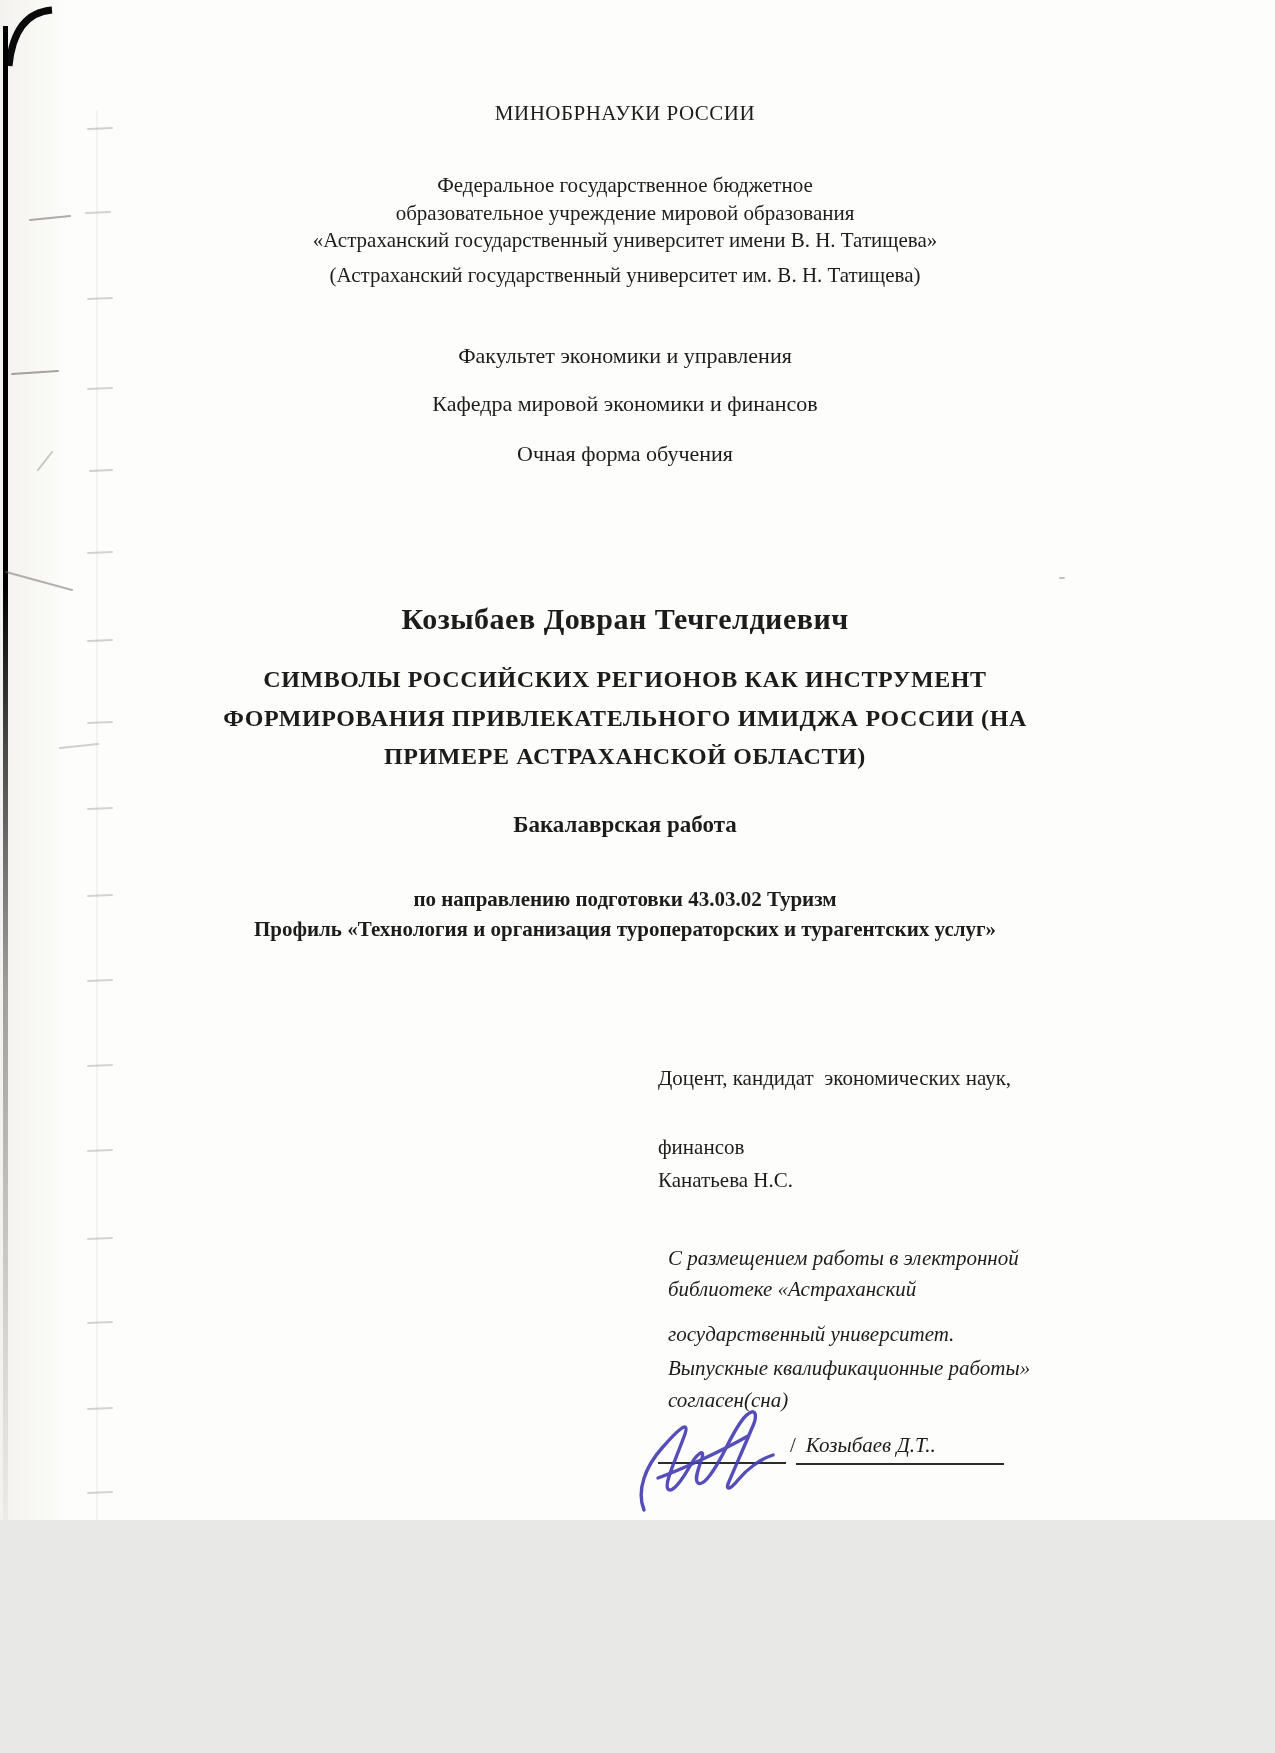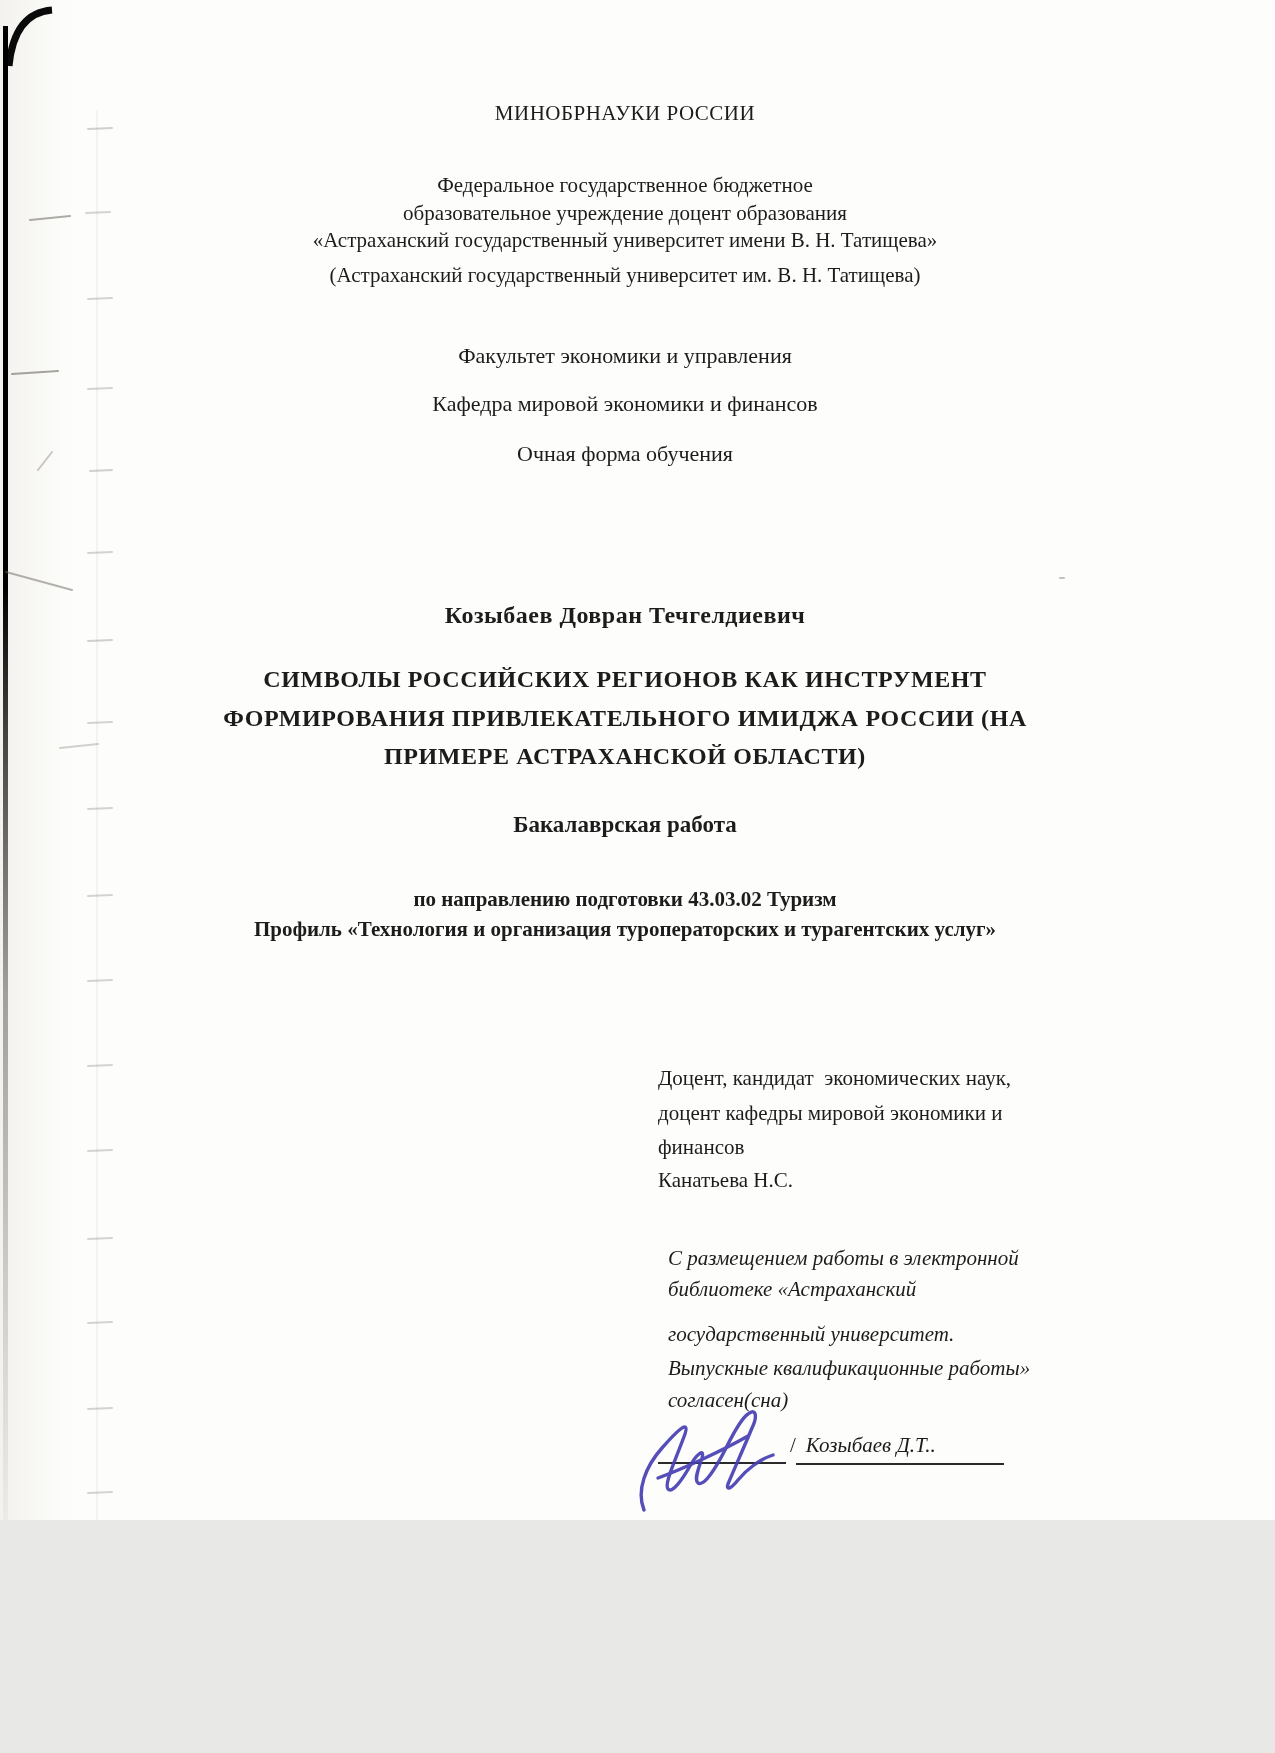--- a/index.html
+++ b/index.html
@@ -12,21 +12,21 @@
     overflow:hidden;
     font-family:"Liberation Serif","DejaVu Serif",serif;
     color:#1c1c1c;
   }
   .line{position:absolute;white-space:pre-wrap;}
   .c{left:10px;width:1230px;text-align:center;}
   .sz21{font-size:21px;line-height:26px;}
   .sz22{font-size:22px;line-height:27px;}
   .b{font-weight:bold;}
   .i{font-style:italic;}
-  .author{font-size:24px;letter-spacing:.5px;}
+  .author{font-size:30px;letter-spacing:.5px;}
   .title{font-size:24px;letter-spacing:.6px;}
   .worktype{font-size:23px;}
   .leftblock{left:658px;width:470px;text-align:left;}
   .consent{left:668px;font-size:21px;font-style:italic;}
   .svg-abs{position:absolute;left:0;top:0;}
   .sig-blank{
     position:absolute;left:658px;top:1430px;width:128px;height:32px;
     border-bottom:2px solid #2b2b2b;
   }
   .sig-text{
@@ -89,42 +89,41 @@
       <line x1="88" y1="1666" x2="110" y2="1665" opacity="0.28"></line>
       <line x1="150" y1="1744" x2="208" y2="1748" opacity="0.40"></line>
       <line x1="75" y1="1749" x2="105" y2="1746" opacity="0.55"></line>
       <line x1="1060" y1="578" x2="1064" y2="578" opacity="0.4"></line>
     </g>
   </svg>
 
   <div class="line c sz21" style="top:100px;letter-spacing:.5px">МИНОБРНАУКИ РОССИИ</div>
 
   <div class="line c sz21" style="top:172px">Федеральное государственное бюджетное</div>
-  <div class="line c sz21" style="top:200px">образовательное учреждение доцент образования</div>
+  <div class="line c sz21" style="top:200px">образовательное учреждение мировой образования</div>
   <div class="line c sz21" style="top:227px">«Астраханский государственный университет имени В. Н. Татищева»</div>
 
   <div class="line c sz22" style="top:342px">Факультет экономики и управления</div>
 
   <div class="line c sz21" style="top:262px">(Астраханский государственный университет им. В. Н. Татищева)</div>
   <div class="line c sz22" style="top:390px">Кафедра мировой экономики и финансов</div>
   <div class="line c sz22" style="top:440px">Очная форма обучения</div>
 
   <div class="line c b author" style="top:602px">Козыбаев Довран Течгелдиевич</div>
 
   <div class="line c b title" style="top:666px">СИМВОЛЫ РОССИЙСКИХ РЕГИОНОВ КАК ИНСТРУМЕНТ</div>
   <div class="line c b title" style="top:705px">ФОРМИРОВАНИЯ ПРИВЛЕКАТЕЛЬНОГО ИМИДЖА РОССИИ (НА</div>
   <div class="line c b title" style="top:743px">ПРИМЕРЕ АСТРАХАНСКОЙ ОБЛАСТИ)</div>
 
   <div class="line c b worktype" style="top:812px">Бакалаврская работа</div>
 
   <div class="line c b sz21" style="top:886px">по направлению подготовки 43.03.02 Туризм</div>
   <div class="line c b sz21" style="top:916px">Профиль «Технология и организация туроператорских и турагентских услуг»</div>
 
   <div class="line leftblock sz21" style="top:1065px">Доцент, кандидат  экономических наук,</div>
-  <div class="line leftblock sz21" style="top:1100px">доцент кафедры мировой экономики и</div>
   <div class="line leftblock sz21" style="top:1134px">финансов</div>
   <div class="line leftblock sz21" style="top:1167px">Канатьева Н.С.</div>
 
   <div class="line consent i" style="top:1246px">С размещением работы в электронной</div>
   <div class="line consent i" style="top:1277px">библиотеке «Астраханский</div>
   <div class="line consent i" style="top:1322px">государственный университет.</div>
   <div class="line consent i" style="top:1356px">Выпускные квалификационные работы»</div>
   <div class="line consent i" style="top:1388px">согласен(сна)</div>
 
   <div class="sig-blank"></div>

